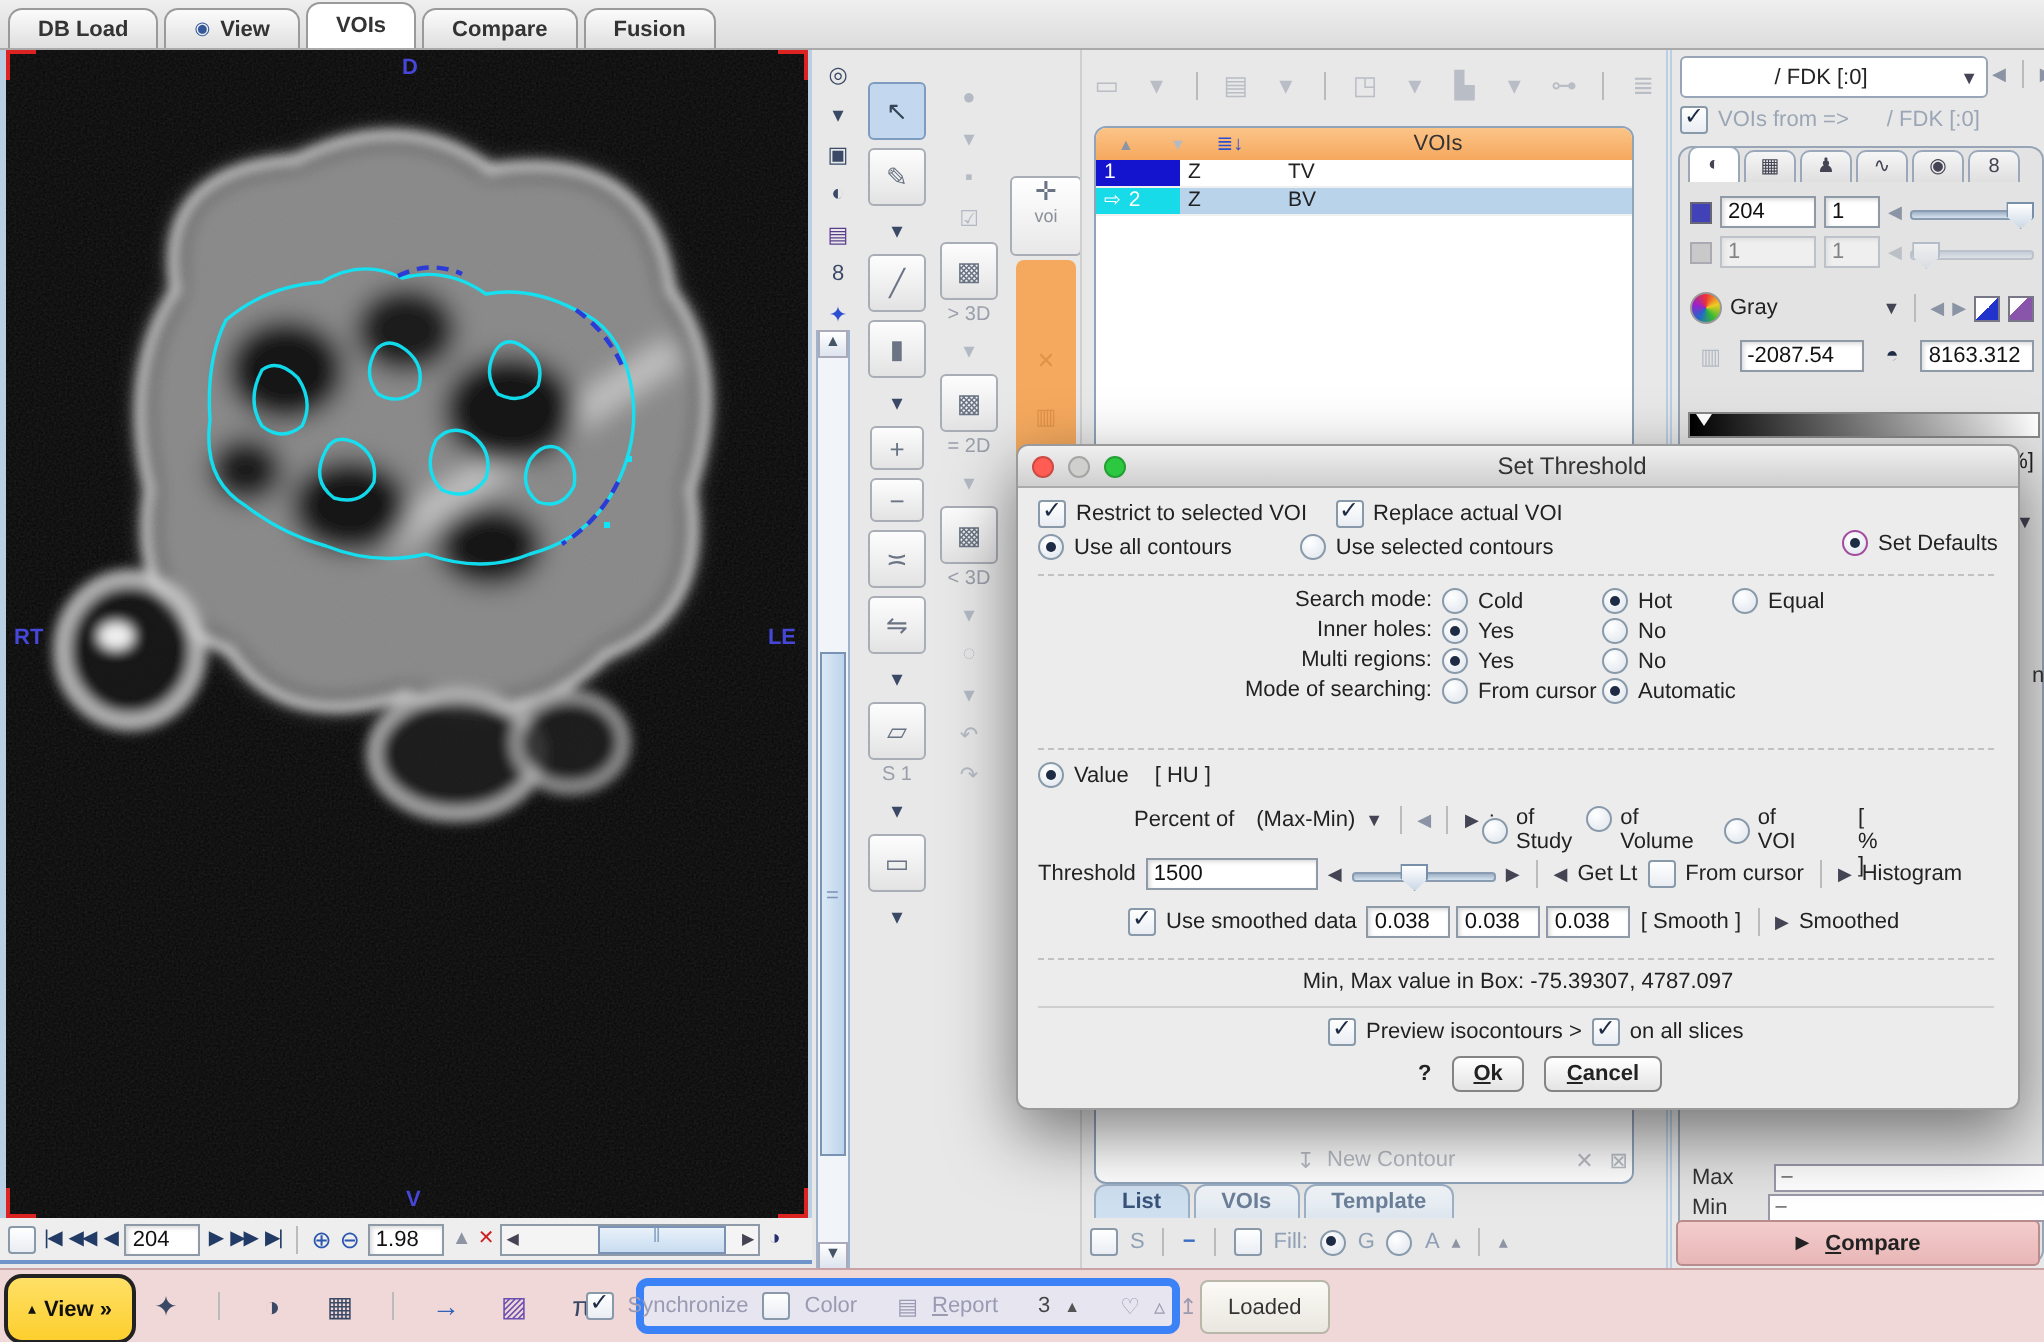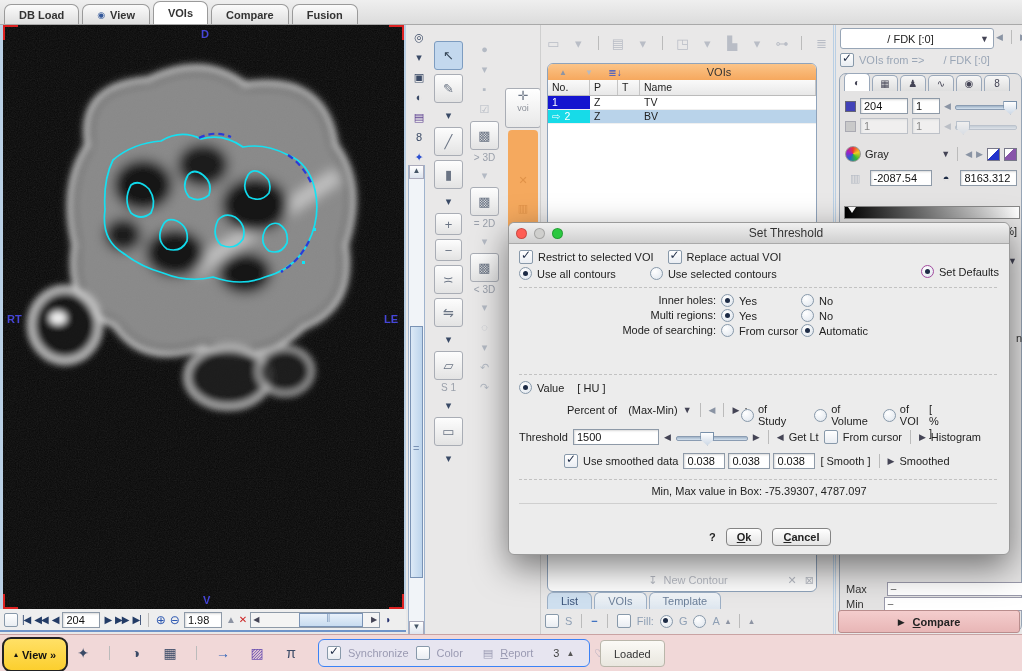--- a/index.html
+++ b/index.html
@@ -86,21 +86,21 @@
   .c-no{width:42px;color:#fff;position:relative;}
   .c-p{width:28px;}
   .c-t{width:22px;}
   .c-name{flex:1;}
   .varrow{color:#fff;margin-right:4px;font-size:10px;}
   #newcontour{position:absolute;left:6px;bottom:2px;width:268px;height:18px;color:#b9bdc6;display:flex;align-items:center;
               justify-content:center;gap:6px;font-size:11px;background:#fff;}
   #newcontour .right-x{position:absolute;right:8px;display:flex;gap:8px;}
   #subtabs{position:absolute;left:6px;top:567px;display:flex;align-items:flex-end;}
   .stab{height:16px;padding:0 13px;border:1px solid #9db0c6;border-bottom:none;border-radius:6px 6px 0 0;
-        background:linear-gradient(#f4f7fa,#dde6ef);color:#6b7f99;display:flex;align-items:center;margin-right:2px;font-size:11px;}
+        background:linear-gradient(#f4f7fa,#dde6ef);color:#6b7f99;display:flex;align-items:center;margin-right:2px;font-size:11px;font-weight:bold;}
   .stab.sel{background:#cfe0f0;color:#3a537a;}
   #fillrow{position:absolute;left:4px;top:589px;display:flex;align-items:center;gap:6px;color:#8fa0b5;font-size:11px;}
 
   
   #rightpanel{left:833px;top:25px;width:189px;height:610px;background:#e9e8e8;border-left:3px double #b9cfe4;box-sizing:border-box;}
   #fdk-combo{position:absolute;left:4px;top:3px;width:152px;height:19px;background:#fff;border:1px solid #97a5b6;
              border-radius:3px;display:flex;align-items:center;}
   #fdk-combo .txt{flex:1;text-align:center;font-size:11px;color:#222;}
   #fdk-combo .dd{color:#445;font-size:9px;margin-right:4px;}
   .mini-arrow{color:#8a94a4;font-size:9px;}
@@ -162,22 +162,22 @@
               clip-path:polygon(0 0,100% 0,100% 55%,50% 100%,0 55%);}
 
   
   #bottombar{left:0;top:634px;width:1022px;height:37px;background:#f1d8d8;border-top:1px solid #c9a3a3;}
   #view-btn{position:absolute;left:2px;top:2px;width:62px;height:31px;background:linear-gradient(#ffe066,#fccf2e);
             border:2px solid #222;border-radius:9px;display:flex;align-items:center;justify-content:center;gap:4px;
             font-weight:bold;color:#111;}
   #bl-icons{position:absolute;left:72px;top:4px;display:flex;align-items:center;gap:12px;height:28px;}
   #bl-icons .ic{font-size:14px;}
   .c-col1{color:#2e62b8;} .c-col2{color:#6b4fb0;}
-  #sync-group{position:absolute;left:318px;top:4px;width:272px;height:28px;background:#e7e5f0;border:1px solid #3b82f6;
-              border-radius:6px;display:flex;align-items:center;gap:7px;padding:0 8px;box-sizing:border-box;color:#9a9ab2;}
+  #sync-group{position:absolute;left:318px;top:4px;width:272px;height:28px;background:#e7e5f0;border:4px solid #3b82f6;
+              border-radius:6px;display:flex;align-items:center;gap:7px;padding:0 8px;box-sizing:border-box;color:#9a9ab2;justify-content:center;}
   #loaded-btn{position:absolute;left:600px;top:5px;height:25px;padding:0 13px;background:linear-gradient(#fbfaf6,#e9e7df);
               border:1px solid #b9b6aa;border-radius:4px;display:flex;align-items:center;color:#333;}
 </style>
 </head>
 <body>
 
 <div id="root" class="nosel">
 
   <div id="tabbar" class="abs">
       <div class="mtab">
@@ -366,26 +366,20 @@
       </div>
     <div id="vois-panel">
       <div id="vois-header">
         <span class="sorts">
           <span class="ic c-dim2" style="font-size:8px;">▲</span>
           <span class="ic c-dim" style="font-size:8px;">▼</span>
           <span class="ic c-blue" style="font-size:10px;">≣↓</span>
         </span>
         <span id="vois-title">VOIs</span>
       </div>
-      <div class="vhead">
-        <span class="c-no" style="color:#222;">No.</span>
-        <span class="c-p">P</span>
-        <span class="c-t">T</span>
-        <span class="c-name">Name</span>
-      </div>
       <div>
           <div class="vrow">
             <span class="vc c-no" style="background: rgb(20, 20, 207);"><span>1</span></span>
             <span class="vc c-p">Z</span>
             <span class="vc c-t"></span>
             <span class="vc c-name">TV</span>
           </div>
           <div class="vrow sel">
             <span class="vc c-no" style="background: rgb(23, 219, 232);"><span class="varrow">⇨</span><span>2</span></span>
             <span class="vc c-p">Z</span>
@@ -539,20 +533,35 @@
       <span class="rb"></span>
       <span>Use selected contours</span>
     </div>
     <div class="dl-row" style="top:42px;left:412px;">
       <span class="rb on purple"></span>
       <span>Set Defaults</span>
     </div>
     <div class="dashsep" style="top:64px;"></div>
     <div class="abs" style="left:10px;top:71px;width:478px;">
         <div class="optrow">
+          <span class="optlab">Search mode:</span>
+          <span class="opt opt0">
+            <span class="rb"></span>
+            <span>Cold</span>
+          </span>
+          <span class="opt opt1">
+            <span class="rb on"></span>
+            <span>Hot</span>
+          </span>
+          <span class="opt opt2">
+            <span class="rb"></span>
+            <span>Equal</span>
+          </span>
+        </div>
+        <div class="optrow">
           <span class="optlab">Inner holes:</span>
           <span class="opt opt0">
             <span class="rb on"></span>
             <span>Yes</span>
           </span>
           <span class="opt opt1">
             <span class="rb"></span>
             <span>No</span>
           </span>
         </div>
@@ -588,25 +597,25 @@
     <div class="dl-row" style="top:180px;left:58px;">
       <span>Percent of</span>
       <span style="margin-left:6px;">(Max-Min)</span>
       <span class="dd" style="color:#445;font-size:9px;">▼</span>
       <span class="tsep"></span>
       <span class="mini-arrow">◀</span>
       <span class="tsep"></span>
       <span class="mini-arrow" style="color:#445;">▶</span>
       <span>:</span>
       <span class="abs" style="left:174px;top:0;display:flex;gap:5px;align-items:center;">
-          <span style="display: flex; gap: 4px; align-items: center; margin-right: 23px;">
+          <span style="display: flex; gap: 4px; align-items: center; margin-right: 2px;">
             <span class="rb"></span>
             <span>of Study</span>
           </span>
-          <span style="display: flex; gap: 4px; align-items: center; margin-right: 10px;">
+          <span style="display: flex; gap: 4px; margin-right: 10px;">
             <span class="rb"></span>
             <span>of Volume</span>
           </span>
           <span style="display: flex; gap: 4px; align-items: center; margin-right: 10px;">
             <span class="rb"></span>
             <span>of VOI</span>
           </span>
         </span>
       <span class="abs" style="left:362px;top:0;">[ % ]</span>
     </div>
@@ -637,20 +646,26 @@
           <span class="field" style="width: 34px;">0.038</span>
         </span>
       <span>[ Smooth ]</span>
       <span class="tsep"></span>
       <span class="mini-arrow" style="color:#445;">▶</span>
       <span>Smoothed</span>
     </div>
     <div class="dashsep" style="top:256px;"></div>
     <div class="abs" style="top:262px;left:0;width:500px;text-align:center;">Min, Max value in Box: -75.39307, 4787.097</div>
     <div class="solidsep" style="top:280px;"></div>
+    <div class="dl-row" style="top:286px;left:155px;">
+      <span class="cb on"></span>
+      <span>Preview isocontours &gt;</span>
+      <span class="cb on"></span>
+      <span>on all slices</span>
+    </div>
     <div class="dl-row" style="top:305px;left:200px;gap:10px;">
       <span style="font-weight:bold;">?</span>
       <button class="dbtn ulf">Ok</button>
       <button class="dbtn ulf">Cancel</button>
     </div>
   </div>
 
   <div id="bottombar" class="abs">
     <div id="view-btn">
       <span style="font-size:8px;">▴</span>

